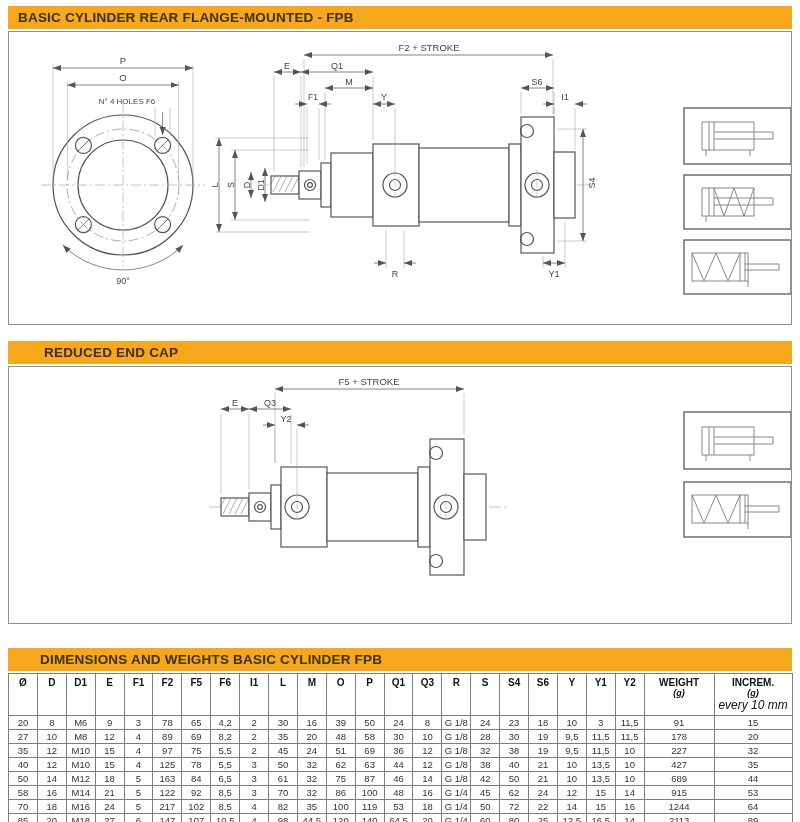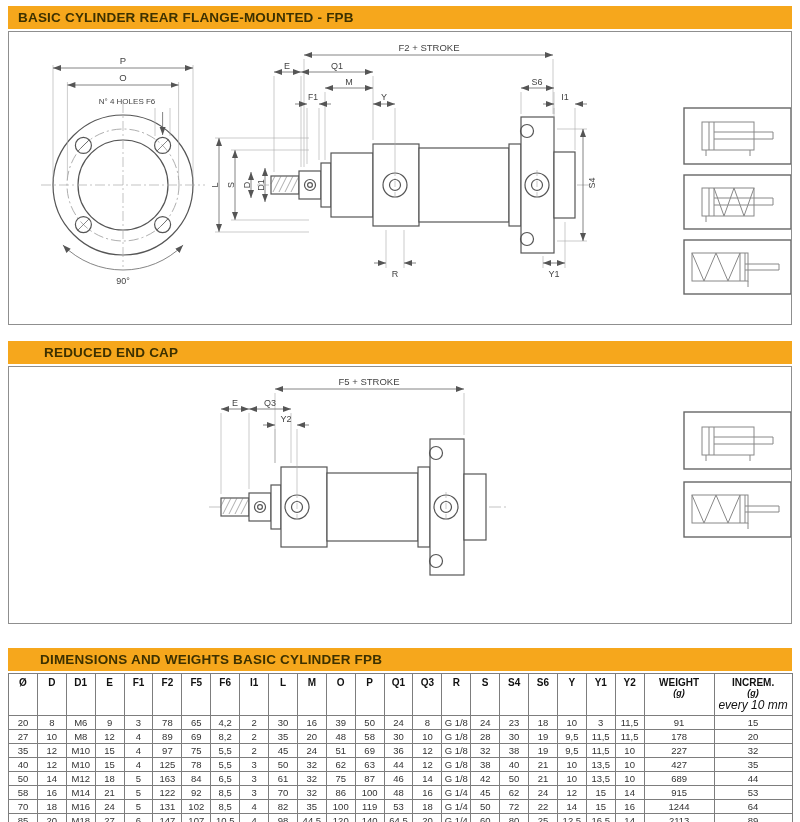--- a/index.html
+++ b/index.html
@@ -534,21 +534,21 @@
         <td>14</td>
         <td>915</td>
         <td>53</td>
       </tr>
       <tr>
         <td>70</td>
         <td>18</td>
         <td>M16</td>
         <td>24</td>
         <td>5</td>
-        <td>131</td>
+        <td>217</td>
         <td>102</td>
         <td>8,5</td>
         <td>4</td>
         <td>82</td>
         <td>35</td>
         <td>100</td>
         <td>119</td>
         <td>53</td>
         <td>18</td>
         <td>G 1/4</td>

